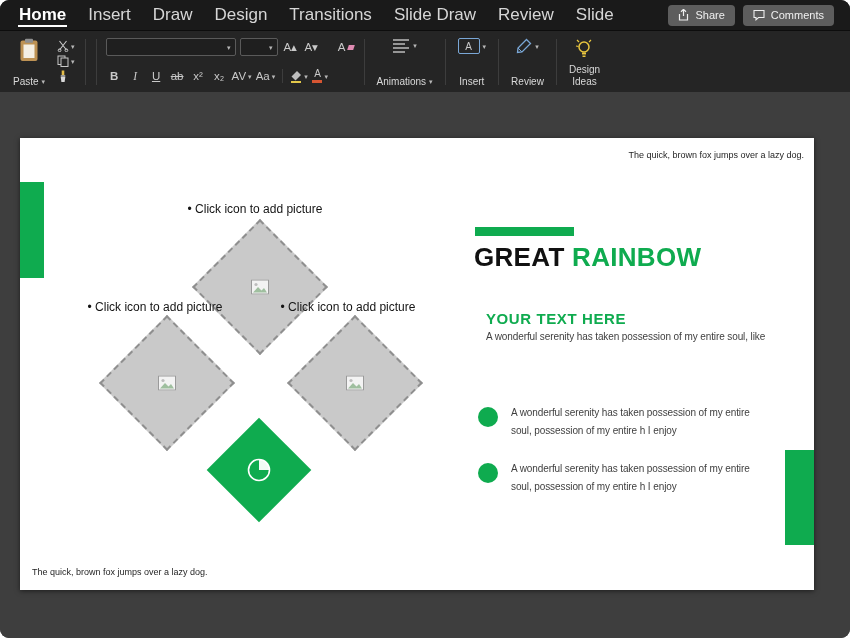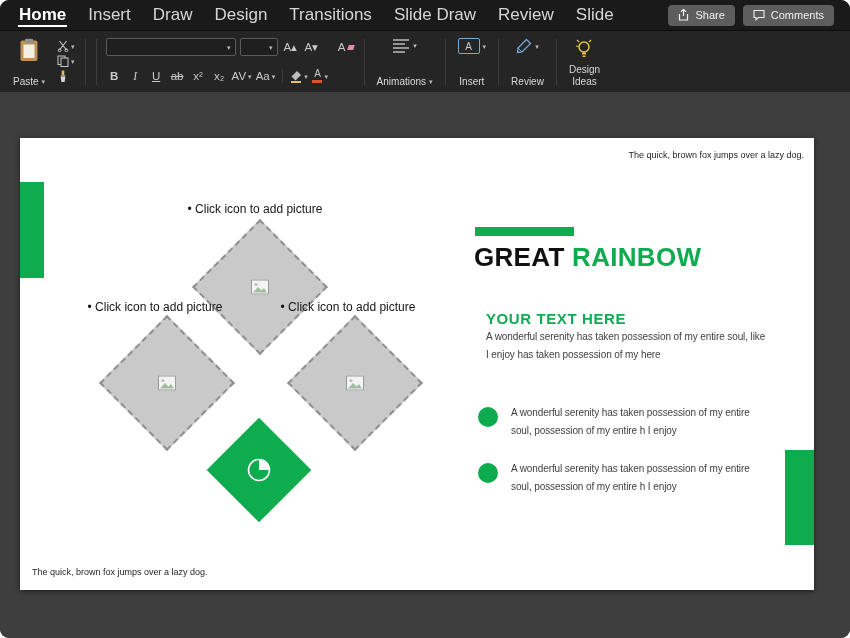--- a/index.html
+++ b/index.html
@@ -338,21 +338,20 @@
       <div class="title-bar"></div>
       <div class="slide-title">
         <span class="t-black">GREAT</span>
         <span class="t-green">RAINBOW</span>
       </div>
 
       <div class="kicker">YOUR TEXT HERE</div>
 
       <div class="body-text">
         <div>A wonderful serenity has taken possession of my entire soul, like</div>
-        <div>I enjoy has taken possession of my here</div>
       </div>
 
       <div class="bullet b1">
         <span class="dot"></span>
         <div class="bullet-text">A wonderful serenity has taken possession of my entire soul, possession of my entire h I enjoy</div>
       </div>
       <div class="bullet b2">
         <span class="dot"></span>
         <div class="bullet-text">A wonderful serenity has taken possession of my entire soul, possession of my entire h I enjoy</div>
       </div>

